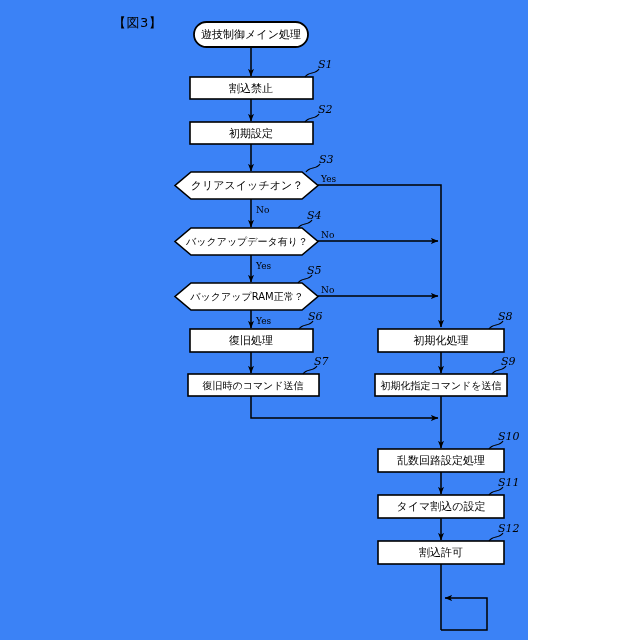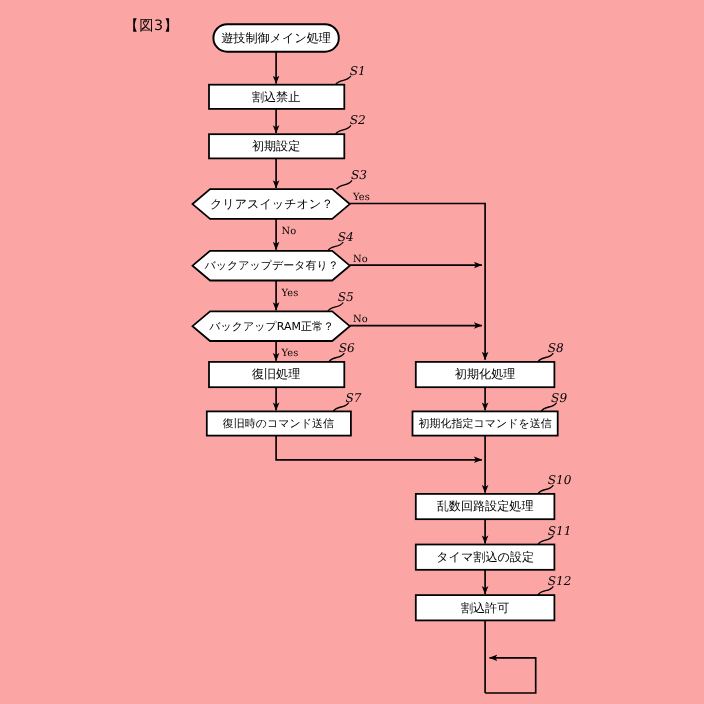--- a/index.html
+++ b/index.html
@@ -2,23 +2,23 @@
 <html><head>
 <meta charset="utf-8">
 <style>
   html, body {
     margin: 0;
     padding: 0;
     background: #ffffff;
   }
   #page {
     position: relative;
-    width: 640px;
+    width: 528px;
     height: 640px;
-    background: #fca5a5;
+    background: #3b82f6;
     font-family: "DejaVu Sans", "Liberation Sans", sans-serif;
     overflow: hidden;
     text-decoration: underline;
   }
   #figure-label {
     position: absolute;
     left: 113px;
     top: 14px;
     font-size: 13px;
     color: #000000;

